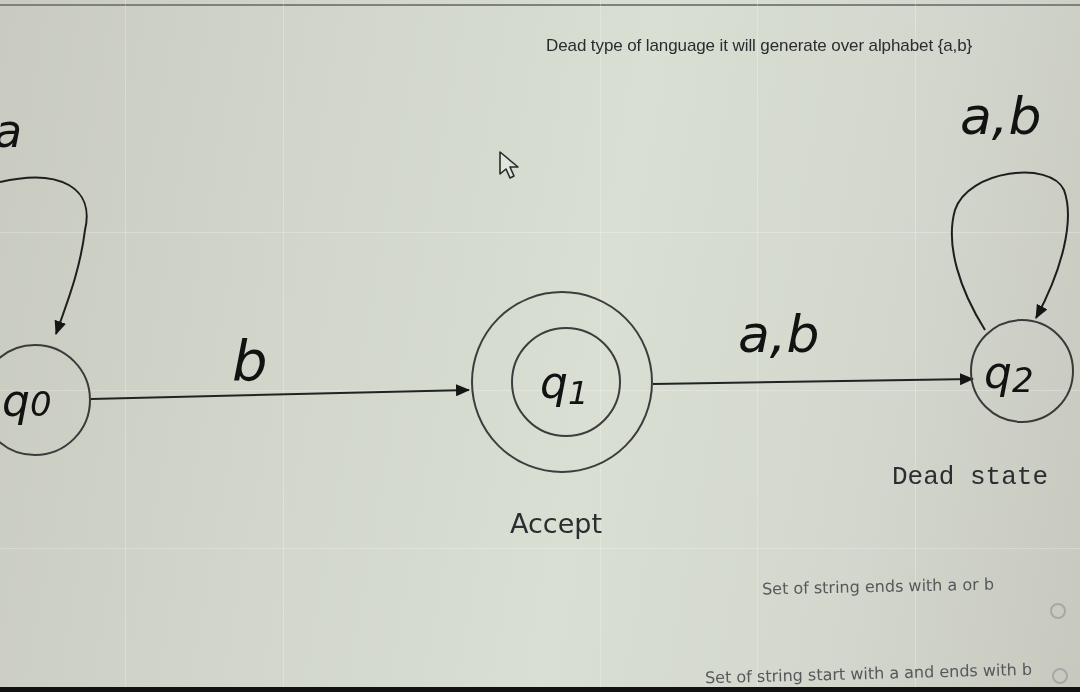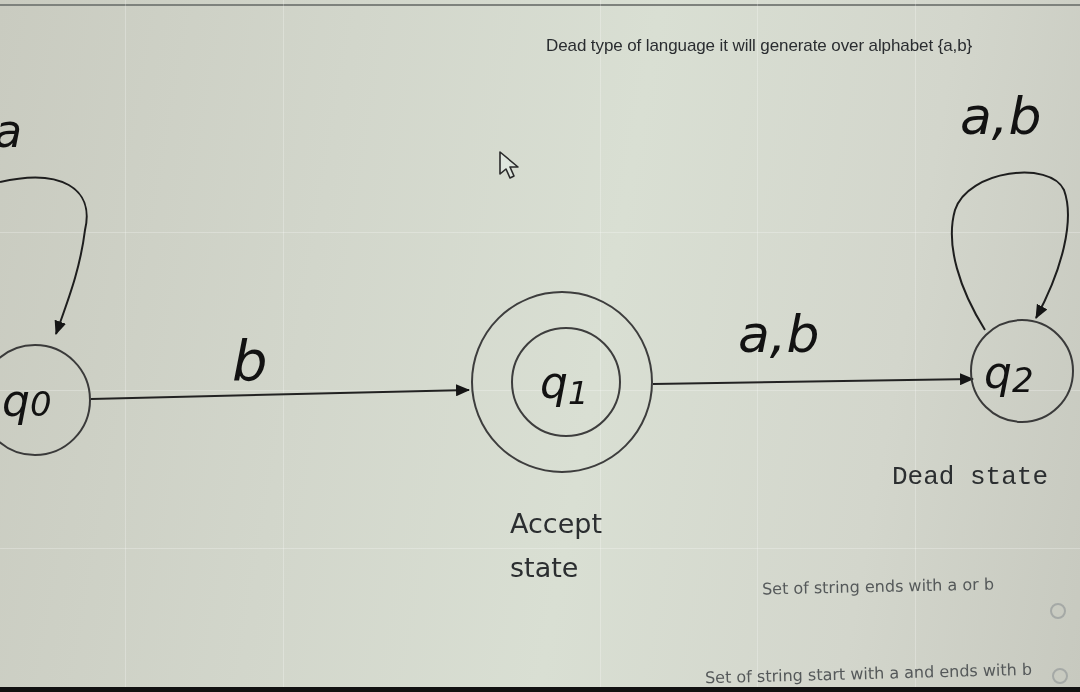--- a/index.html
+++ b/index.html
@@ -121,21 +121,20 @@
 
   <path d="M 985 330 C 960 290, 945 245, 955 210 C 968 170, 1050 160, 1064 190 C 1075 220, 1062 270, 1036 318" fill="none" stroke="#1e1e1e" stroke-width="2" marker-end="url(#arrow)"></path>
   <text class="hand" x="960" y="134" font-size="52">a,b</text>
 
   <circle cx="1022" cy="371" r="51" fill="none" stroke="#3a3a3a" stroke-width="2"></circle>
   <text class="hand" x="984" y="388" font-size="44"><tspan>q</tspan><tspan font-size="34" dy="4">2</tspan></text>
 </svg>
 
 <div class="state-caption" style="left:474px; top:502px;margin-left:36px;">
   <div>Accept</div>
-  <div>state</div>
 </div>
 
 <div class="state-caption" style="left:892px; top:455px; font-size:26px;font-family:Liberation Mono, monospace;">Dead state</div>
 
 <svg class="cursor" width="26" height="34" viewBox="0 0 26 34">
   <path d="M2 2 L2 24 L8 19 L12 28 L16 26 L12 17 L20 17 Z" fill="#dfe6de" stroke="#2a2a2a" stroke-width="1.6" stroke-linejoin="round"></path>
 </svg>
 
 <div class="option" style="left:762px; top:577px; transform: rotate(-1.2deg);">Set of string ends with a or b</div>
 <div class="radio" style="left:1050px; top:603px;"></div>

